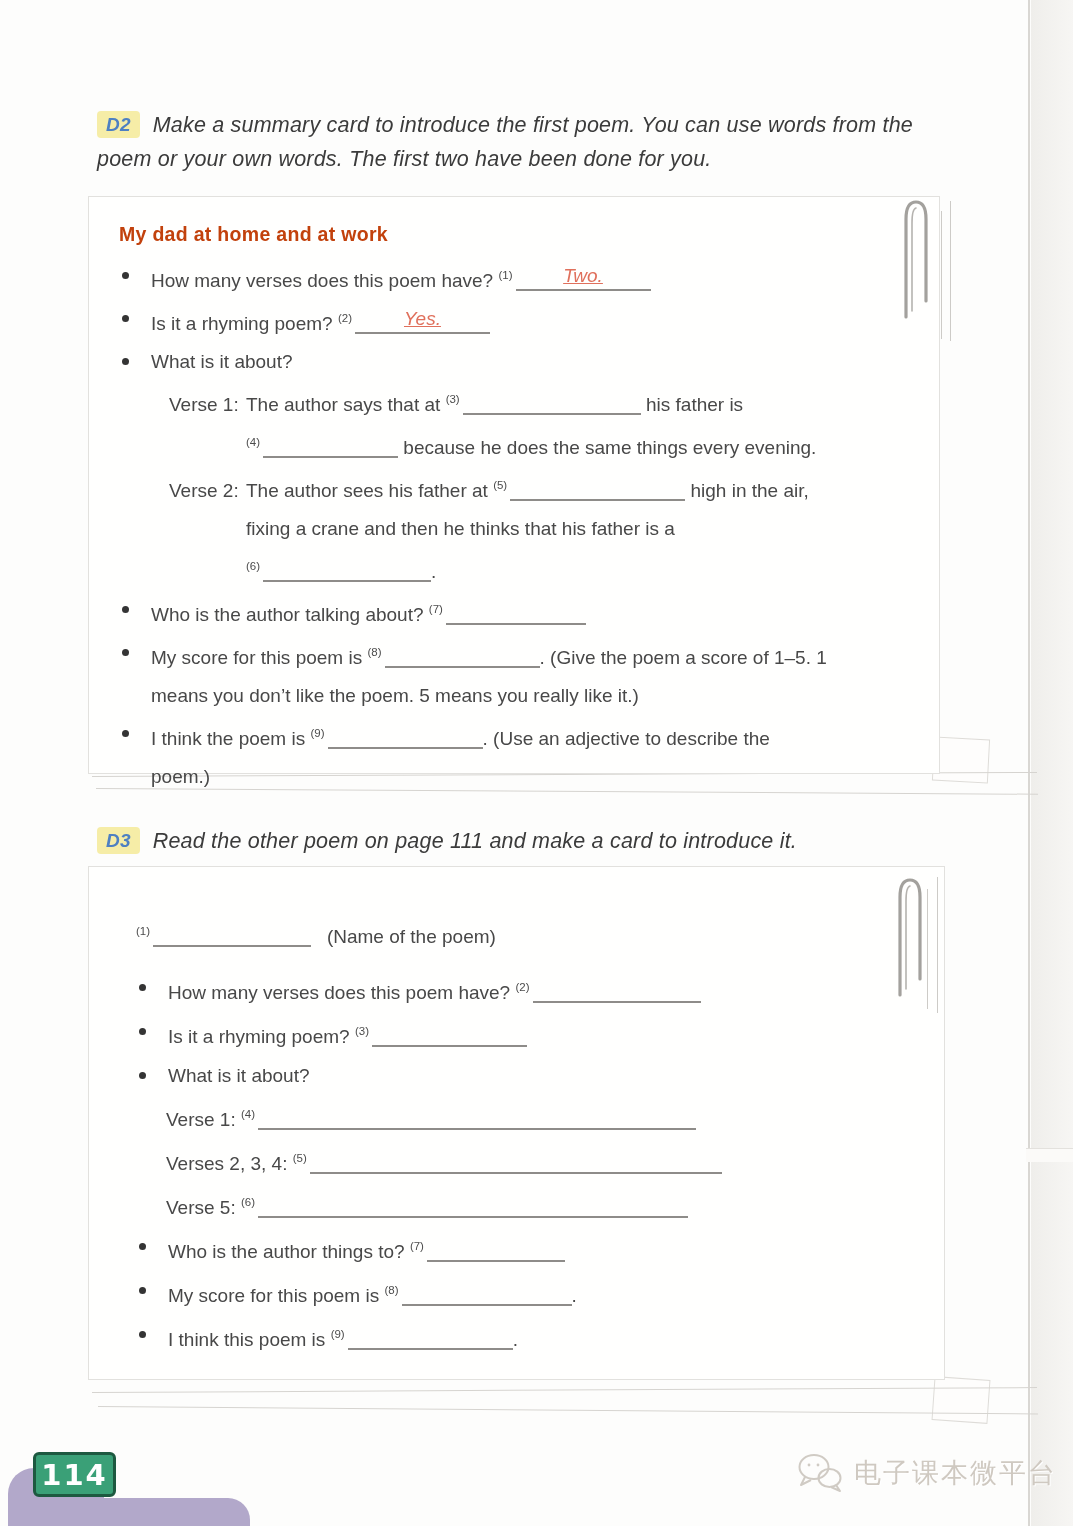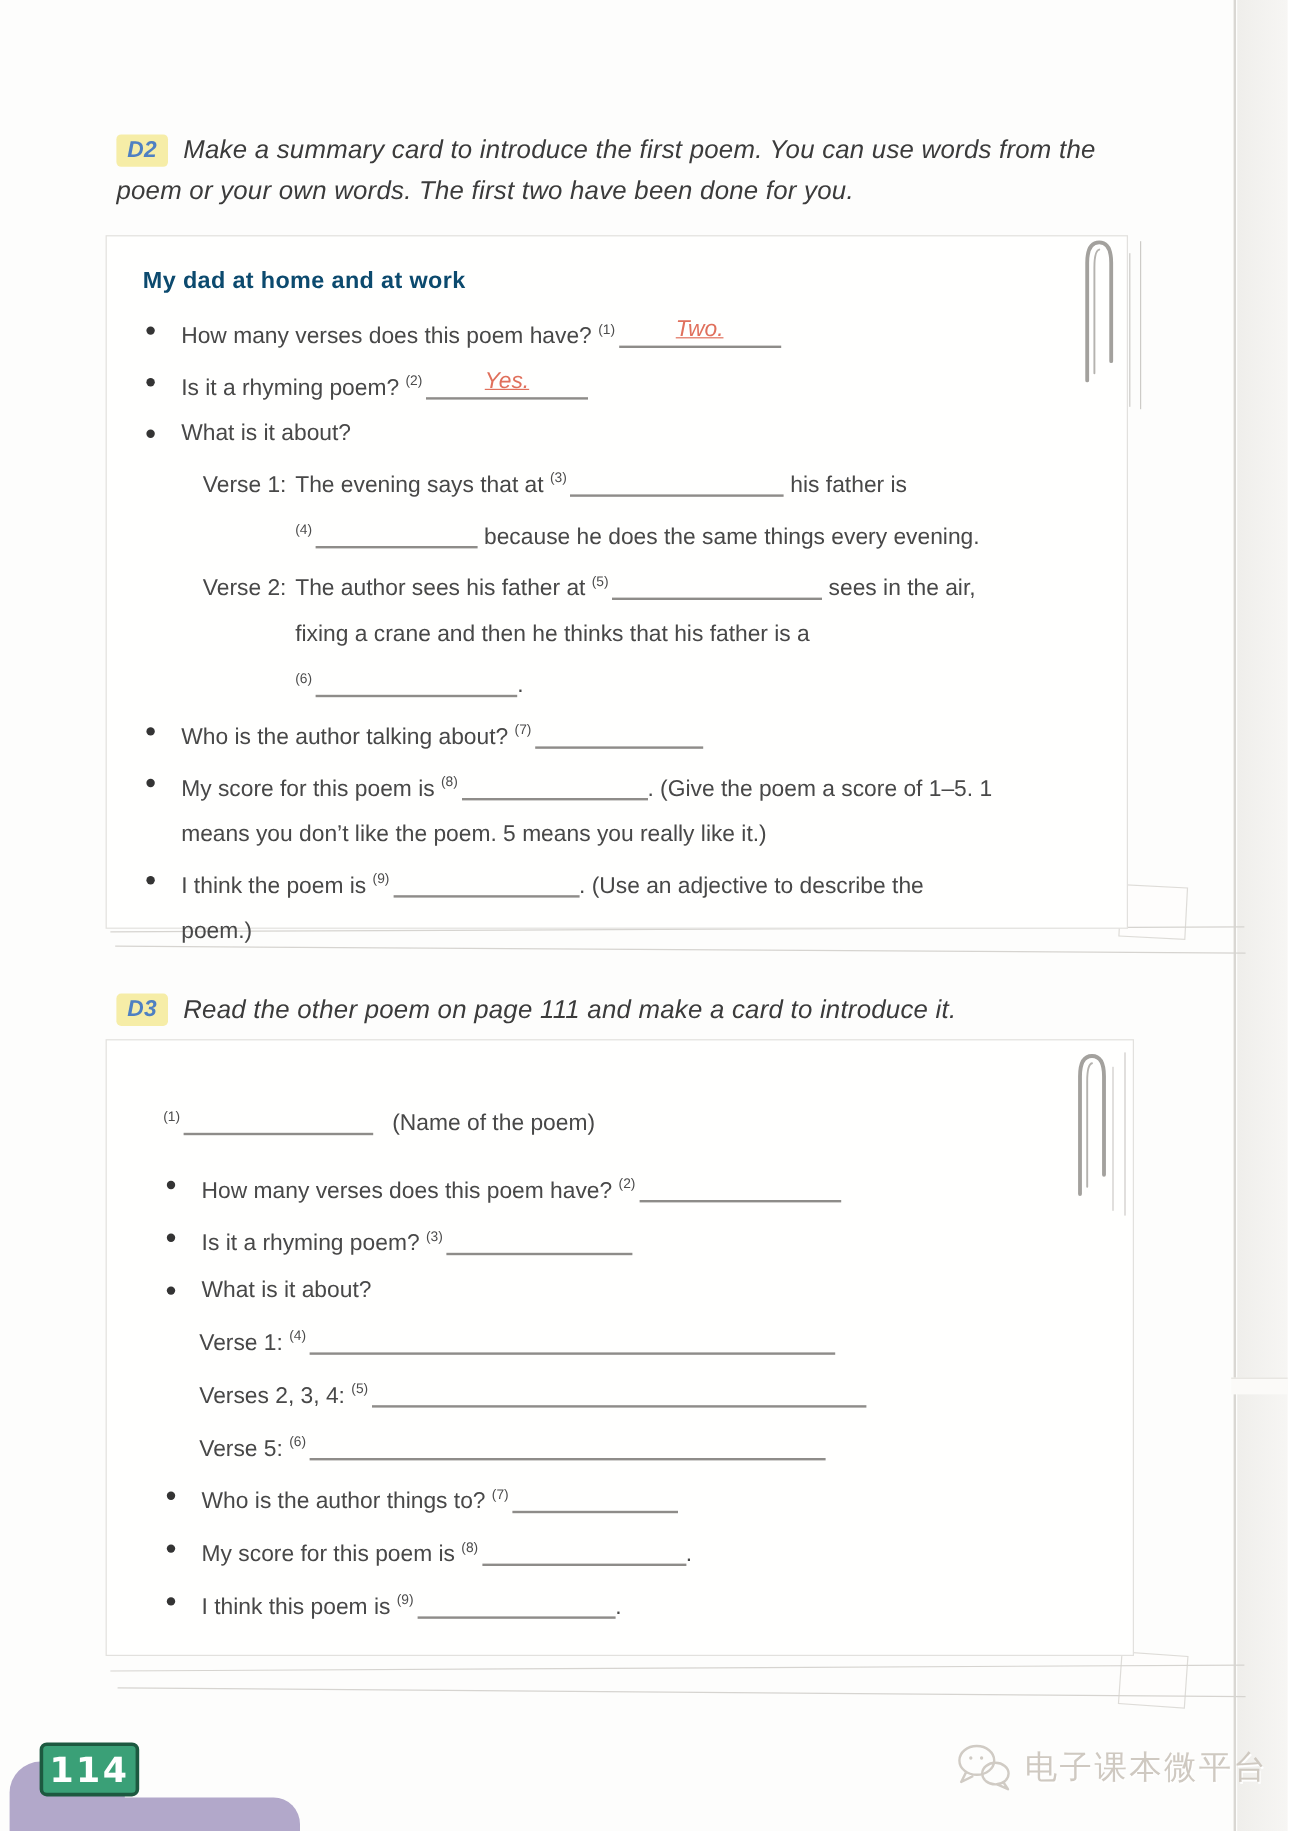--- a/index.html
+++ b/index.html
@@ -25,21 +25,21 @@
   .instr.d2{top:108px;}
   .instr.d3{top:824px;}
   .dbadge{display:inline-block;background:var(--badge-bg);color:var(--badge-text);
     font-weight:bold;font-style:italic;font-size:19px;line-height:25px;
     padding:1px 9px;border-radius:4px;margin-right:13px;vertical-align:1px;}
 
   
   .card{position:absolute;background:#fffffe;border:1px solid rgba(198,196,190,.5);z-index:2;}
   .card1{left:88px;top:196px;width:852px;height:578px;padding:26px 28px 0 30px;}
   .card2{left:88px;top:866px;width:857px;height:514px;padding:52px 44px 0 47px;}
-  .card-title{font-weight:bold;font-size:19.5px;color:#0c4a6e;margin-bottom:17px;letter-spacing:.3px;}
+  .card-title{font-weight:bold;font-size:19.5px;color:#c2410c;margin-bottom:17px;letter-spacing:.3px;}
 
   .row{position:relative;white-space:nowrap;font-size:19px;line-height:25px;color:#484848;margin-bottom:13px;}
   .card2 .row{margin-bottom:14px;}
   .row .txt{white-space:pre;}
   .row.bullet{padding-left:32px;}
   .row.cont{padding-left:32px;}
   .row.labeled{padding-left:50px;}
   .row.labeled-cont{padding-left:127px;}
   .row.sub{padding-left:30px;}
   .row.plain{margin-bottom:26px;}
@@ -93,23 +93,23 @@
     <div class="scanline" style="left:861px;top:4px;height:140px;"></div>
     <svg class="clip" width="40" height="126" viewBox="0 0 40 126">
       <path d="M11 122 V24 Q11 7 21 7 Q31 7 31 24 V106" fill="none" stroke="#a3a19d" stroke-width="3.2" stroke-linecap="round"></path>
       <path d="M17 116 V28 Q17 14 21 13" fill="none" stroke="#b5b3af" stroke-width="1.6" stroke-linecap="round"></path>
     </svg>
     <div class="card-title">My dad at home and at work</div>
     <div class="card-rows">
         <div class="row bullet"><span class="dot"></span><span class="txt">How many verses does this poem have? </span><span class="sup">(1)</span><span class="blank" style="width: 135px;"><span class="answer">Two.</span></span></div>
         <div class="row bullet"><span class="dot"></span><span class="txt">Is it a rhyming poem? </span><span class="sup">(2)</span><span class="blank" style="width: 135px;"><span class="answer">Yes.</span></span></div>
         <div class="row bullet"><span class="dot"></span><span class="txt">What is it about?</span></div>
-        <div class="row labeled"><span class="vlabel">Verse 1:</span><span class="txt">The evening says that at </span><span class="sup">(3)</span><span class="blank" style="width: 178px;"></span><span class="txt"> his father is</span></div>
+        <div class="row labeled"><span class="vlabel">Verse 1:</span><span class="txt">The author says that at </span><span class="sup">(3)</span><span class="blank" style="width: 178px;"></span><span class="txt"> his father is</span></div>
         <div class="row labeled-cont"><span class="sup">(4)</span><span class="blank" style="width: 135px;"></span><span class="txt"> because he does the same things every evening.</span></div>
-        <div class="row labeled"><span class="vlabel">Verse 2:</span><span class="txt">The author sees his father at </span><span class="sup">(5)</span><span class="blank" style="width: 175px;"></span><span class="txt"> sees in the air,</span></div>
+        <div class="row labeled"><span class="vlabel">Verse 2:</span><span class="txt">The author sees his father at </span><span class="sup">(5)</span><span class="blank" style="width: 175px;"></span><span class="txt"> high in the air,</span></div>
         <div class="row labeled-cont"><span class="txt">fixing a crane and then he thinks that his father is a</span></div>
         <div class="row labeled-cont"><span class="sup">(6)</span><span class="blank" style="width: 168px;"></span><span class="txt">.</span></div>
         <div class="row bullet"><span class="dot"></span><span class="txt">Who is the author talking about? </span><span class="sup">(7)</span><span class="blank" style="width: 140px;"></span></div>
         <div class="row bullet"><span class="dot"></span><span class="txt">My score for this poem is </span><span class="sup">(8)</span><span class="blank" style="width: 155px;"></span><span class="txt">. (Give the poem a score of 1–5. 1</span></div>
         <div class="row cont"><span class="txt">means you don’t like the poem. 5 means you really like it.)</span></div>
         <div class="row bullet"><span class="dot"></span><span class="txt">I think the poem is </span><span class="sup">(9)</span><span class="blank" style="width: 155px;"></span><span class="txt">. (Use an adjective to describe the</span></div>
         <div class="row cont"><span class="txt">poem.)</span></div>
       </div>
   </div>
 

